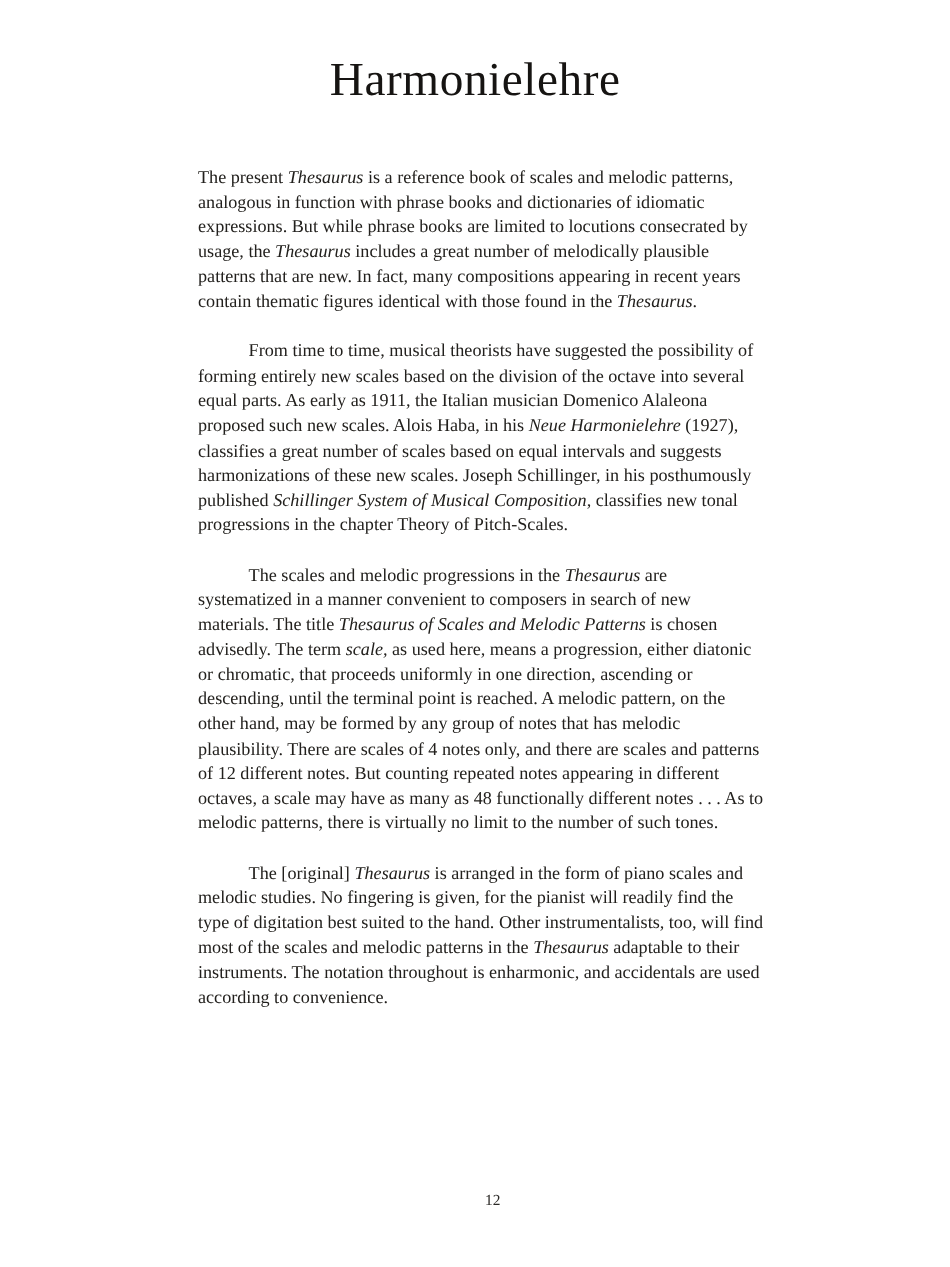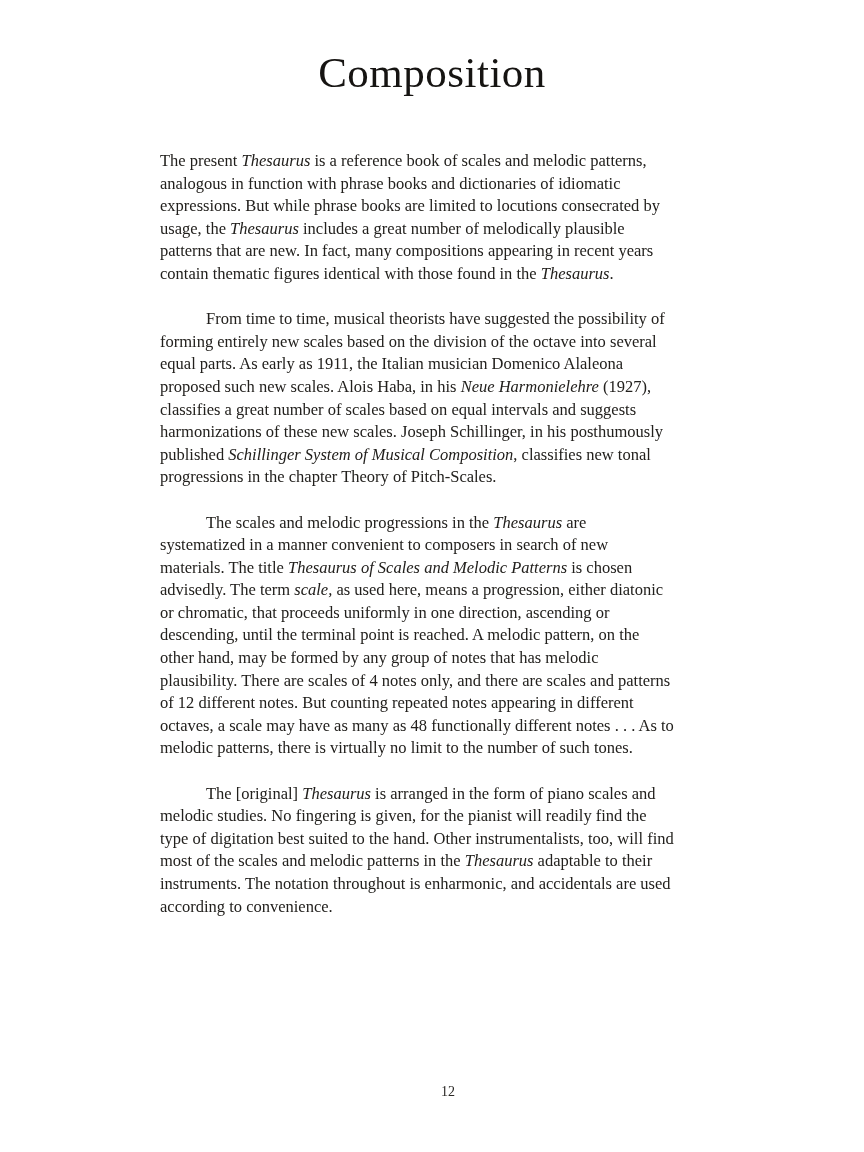--- a/index.html
+++ b/index.html
@@ -25,21 +25,21 @@
     font-family: "Liberation Serif", serif;
     font-weight: 400;
     font-size: 43px;
     letter-spacing: 0.5px;
     margin: 0;
     color: #161412;
   }
   .body-text {
     position: absolute;
     top: 150px;
-    left: 160px;
+    left: 180px;
     width: 514px;
     font-size: 16.5px;
     line-height: 22.6px;
     text-align: left;
     color: #22201d;
   }
   p.para {
     margin: 0 0 22.6px 0;
     padding: 0;
   }
@@ -56,21 +56,21 @@
     width: 864px;
     text-align: center;
     font-size: 14px;
     color: #2a2825;
   }
 </style>
 </head>
 <body>
 
 <div class="page">
-  <h1 class="title">Composition</h1>
+  <h1 class="title">Harmonielehre</h1>
   <div class="body-text">
       <p class="para"><span>The present </span><em>Thesaurus</em><span> is a reference book of scales and melodic patterns, analogous in function with phrase books and dictionaries of idiomatic expressions. But while phrase books are limited to locutions consecrated by usage, the </span><em>Thesaurus</em><span> includes a great number of melodically plausible patterns that are new. In fact, many compositions appearing in recent years contain thematic figures identical with those found in the </span><em>Thesaurus</em><span>.</span></p>
       <p class="para indent"><span>From time to time, musical theorists have suggested the possibility of forming entirely new scales based on the division of the octave into several equal parts. As early as 1911, the Italian musician Domenico Alaleona proposed such new scales. Alois Haba, in his </span><em>Neue Harmonielehre</em><span> (1927), classifies a great number of scales based on equal intervals and suggests harmonizations of these new scales. Joseph Schillinger, in his posthumously published </span><em>Schillinger System of Musical Composition</em><span>, classifies new tonal progressions in the chapter Theory of Pitch-Scales.</span></p>
       <p class="para indent"><span>The scales and melodic progressions in the </span><em>Thesaurus</em><span> are systematized in a manner convenient to composers in search of new materials. The title </span><em>Thesaurus of Scales and Melodic Patterns</em><span> is chosen advisedly. The term </span><em>scale,</em><span> as used here, means a progression, either diatonic or chromatic, that proceeds uniformly in one direction, ascending or descending, until the terminal point is reached. A melodic pattern, on the other hand, may be formed by any group of notes that has melodic plausibility. There are scales of 4 notes only, and there are scales and patterns of 12 different notes. But counting repeated notes appearing in different octaves, a scale may have as many as 48 functionally different notes . . . As to melodic patterns, there is virtually no limit to the number of such tones.</span></p>
       <p class="para indent"><span>The [original] </span><em>Thesaurus</em><span> is arranged in the form of piano scales and melodic studies. No fingering is given, for the pianist will readily find the type of digitation best suited to the hand. Other instrumentalists, too, will find most of the scales and melodic patterns in the </span><em>Thesaurus</em><span> adaptable to their instruments. The notation throughout is enharmonic, and accidentals are used according to convenience.</span></p>
     </div>
   <div class="page-number">12</div>
 </div>
 
 </body></html>

